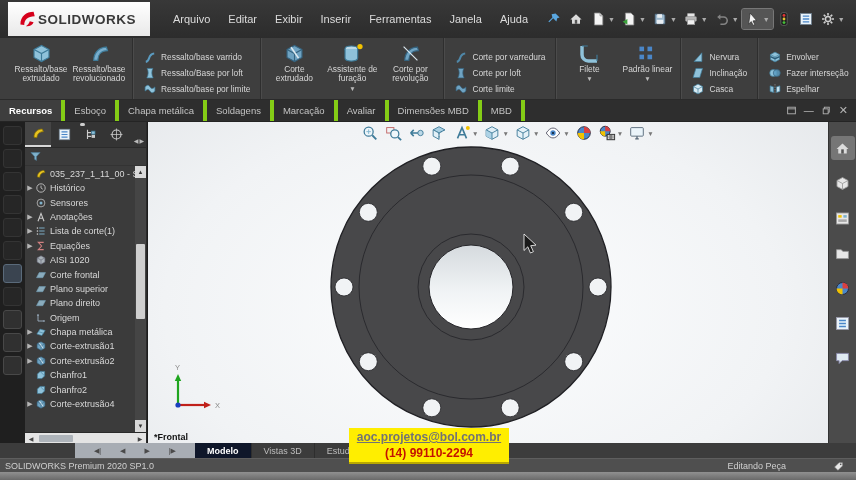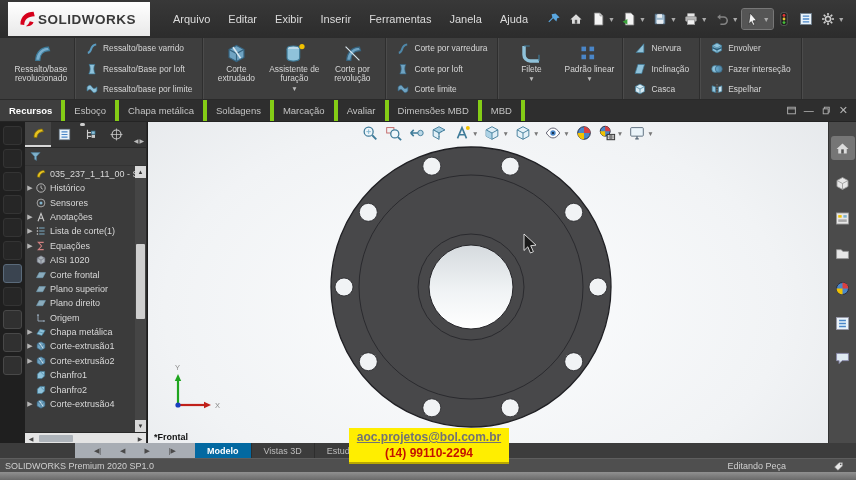--- a/index.html
+++ b/index.html
@@ -16,21 +16,21 @@
 #qtools{display:flex;align-items:center;margin-left:6px}
 .tool{display:flex;align-items:center;padding:2px 3px;border-radius:2px}
 .tool.active{background:#555;outline:1px solid #777}
 .tool .dd{color:#aaa;font-size:7px;margin-left:2px}
 
 
 #ribbon{position:absolute;left:0;top:38px;width:856px;height:62px;background:#3e3e3e;display:flex;padding-left:8px;border-bottom:1px solid #2a2a2a}
 .rgroup{display:flex;align-items:stretch;padding:1px 4px;border-right:1px solid #2e2e2e;box-shadow:1px 0 0 #4b4b4b}
 .rbig{width:58px;display:flex;flex-direction:column;align-items:center;padding-top:3px;text-align:center;font-size:8.4px;line-height:1.12;color:#d6d6d6;border-radius:2px}
 .rbig .dd{color:#bbb;font-size:6.5px;margin-top:1px}
-.rstack{display:flex;flex-direction:column;justify-content:space-between;padding:1px 2px}
+.rstack{display:flex;flex-direction:column;justify-content:flex-end;padding:1px 2px}
 .rsmall{display:flex;align-items:center;gap:4px;font-size:8.4px;color:#d6d6d6;padding:1px 4px;border-radius:2px;white-space:nowrap}
 .icon{display:inline-flex;flex:none;align-items:center;justify-content:center}
 
 
 #cmdtabs{position:absolute;left:0;top:100px;width:856px;height:22px;background:#2e2e2e;display:flex;align-items:stretch;font-size:9.5px;border-bottom:1px solid #242424}
 .ctab{display:flex;align-items:center;padding:0 9px;color:#c3c3c3;border-right:4px solid #84cc16}
 .ctab.active{background:#3e3e3e;color:#fff;font-weight:bold}
 #docctl{margin-left:auto;display:flex;align-items:center;gap:7px;padding-right:8px;color:#b5b5b5}
 
 
@@ -71,21 +71,21 @@
 
 
 #banner{position:absolute;left:349px;top:428px;width:160px;height:36px;background:#ffee00;z-index:30;text-align:center;border-bottom:2px solid #b9a800}
 #banner .em{display:block;font-size:12px;font-weight:bold;color:#737373;text-decoration:underline;margin-top:2px}
 #banner .ph{display:block;font-size:12px;font-weight:bold;color:#c41200;margin-top:2px}
 
 
 #bottomtabs{position:absolute;left:0;top:443px;width:856px;height:15px;background:#3c3c3c;display:flex;align-items:stretch;font-size:9px}
 #navarrows{margin-left:75px;width:120px;background:#a8adb4;display:flex;align-items:center;justify-content:space-evenly;color:#4a4a4a;font-size:7px}
 .btab{display:flex;align-items:center;padding:0 12px;color:#bdbdbd;border-right:1px solid #2e2e2e}
-.btab.active{background:#0369a1;color:#fff;font-weight:bold}
+.btab.active{background:#0f172a;color:#fff;font-weight:bold}
 #statusbar{position:absolute;left:0;top:458px;width:856px;height:14px;background:#4f4f4f;border-top:1px solid #5e5e5e;color:#cfcfcf;font-size:9px;display:flex;align-items:center}
 #statusbar .l{margin-left:5px}
 #statusbar .r{margin-left:auto;margin-right:70px}
 #statusbar .tag{position:absolute;right:12px;top:2px}
 #bottomedge{position:absolute;left:0;top:472px;width:856px;height:8px;background:linear-gradient(#909090,#6a6a6a)}
 
 svg{display:block}
 </style>
 </head>
 <body>
@@ -207,20 +207,29 @@
             </svg>
           </span>
           <span class="dd">▼</span>
         </div>
       </div>
 
 </div>
 
 <div id="ribbon">
       <div class="rgroup">
+        <div class="rbig">
+          <span class="icon">
+            <svg width="23" height="23" viewBox="0 0 20 20">
+              <path d="M3.5 6.5L10 3l6.5 3.5v7L10 17l-6.5-3.5z" fill="#8fc2da" stroke="#3e7b99"></path>
+              <path d="M3.5 6.5L10 10l6.5-3.5M10 10v7" fill="none" stroke="#3e7b99"></path>
+            </svg>
+          </span>
+          <span>Ressalto/base extrudado</span>
+        </div>
         <div class="rbig">
           <span class="icon">
             <svg width="23" height="23" viewBox="0 0 20 20">
               <path d="M5 16C5 9 10 4.5 16 4.5l1 3c-6 0-8.5 4-8.5 8.5z" fill="#79aecd" stroke="#3e7b99"></path>
             </svg>
           </span>
           <span>Ressalto/base revolucionado</span>
         </div>
       </div>
       <div class="rgroup">

